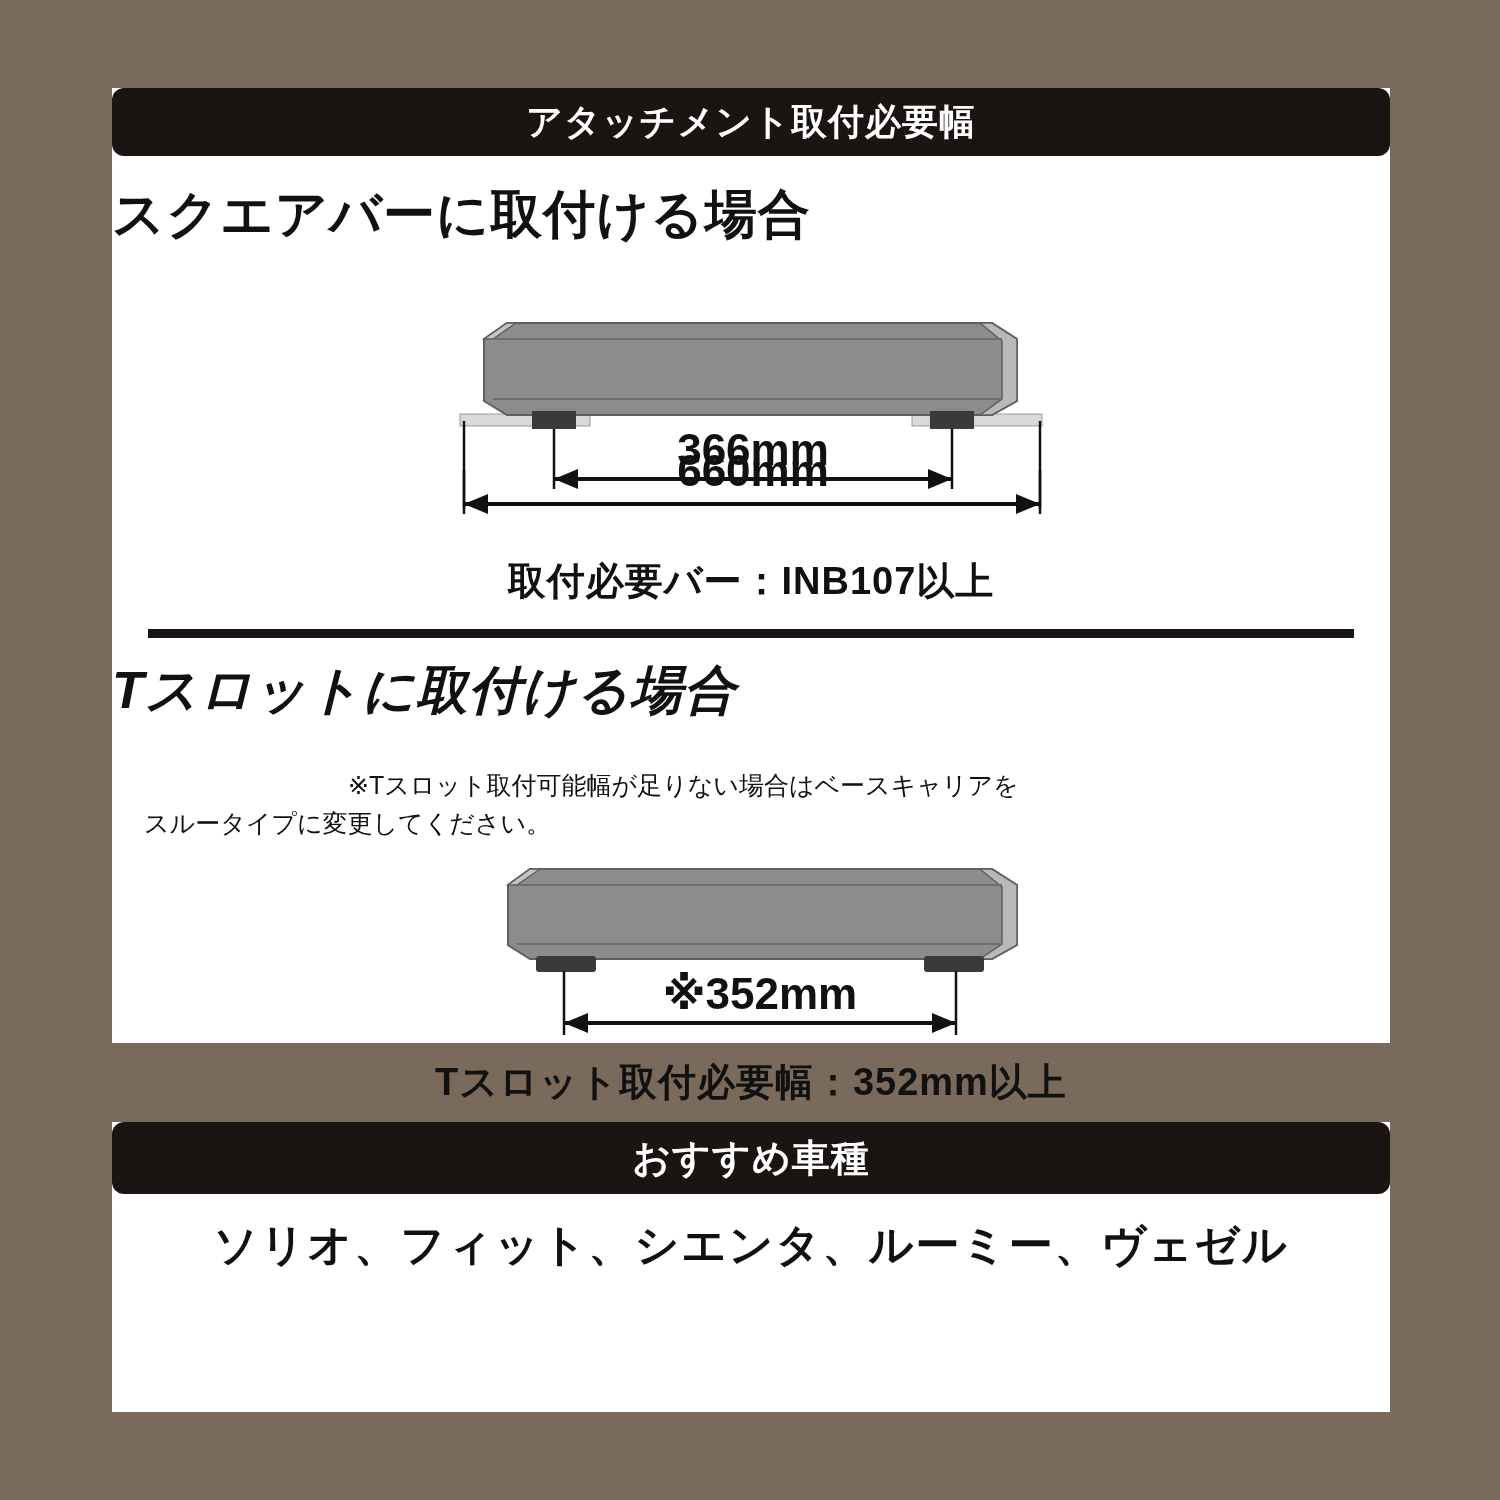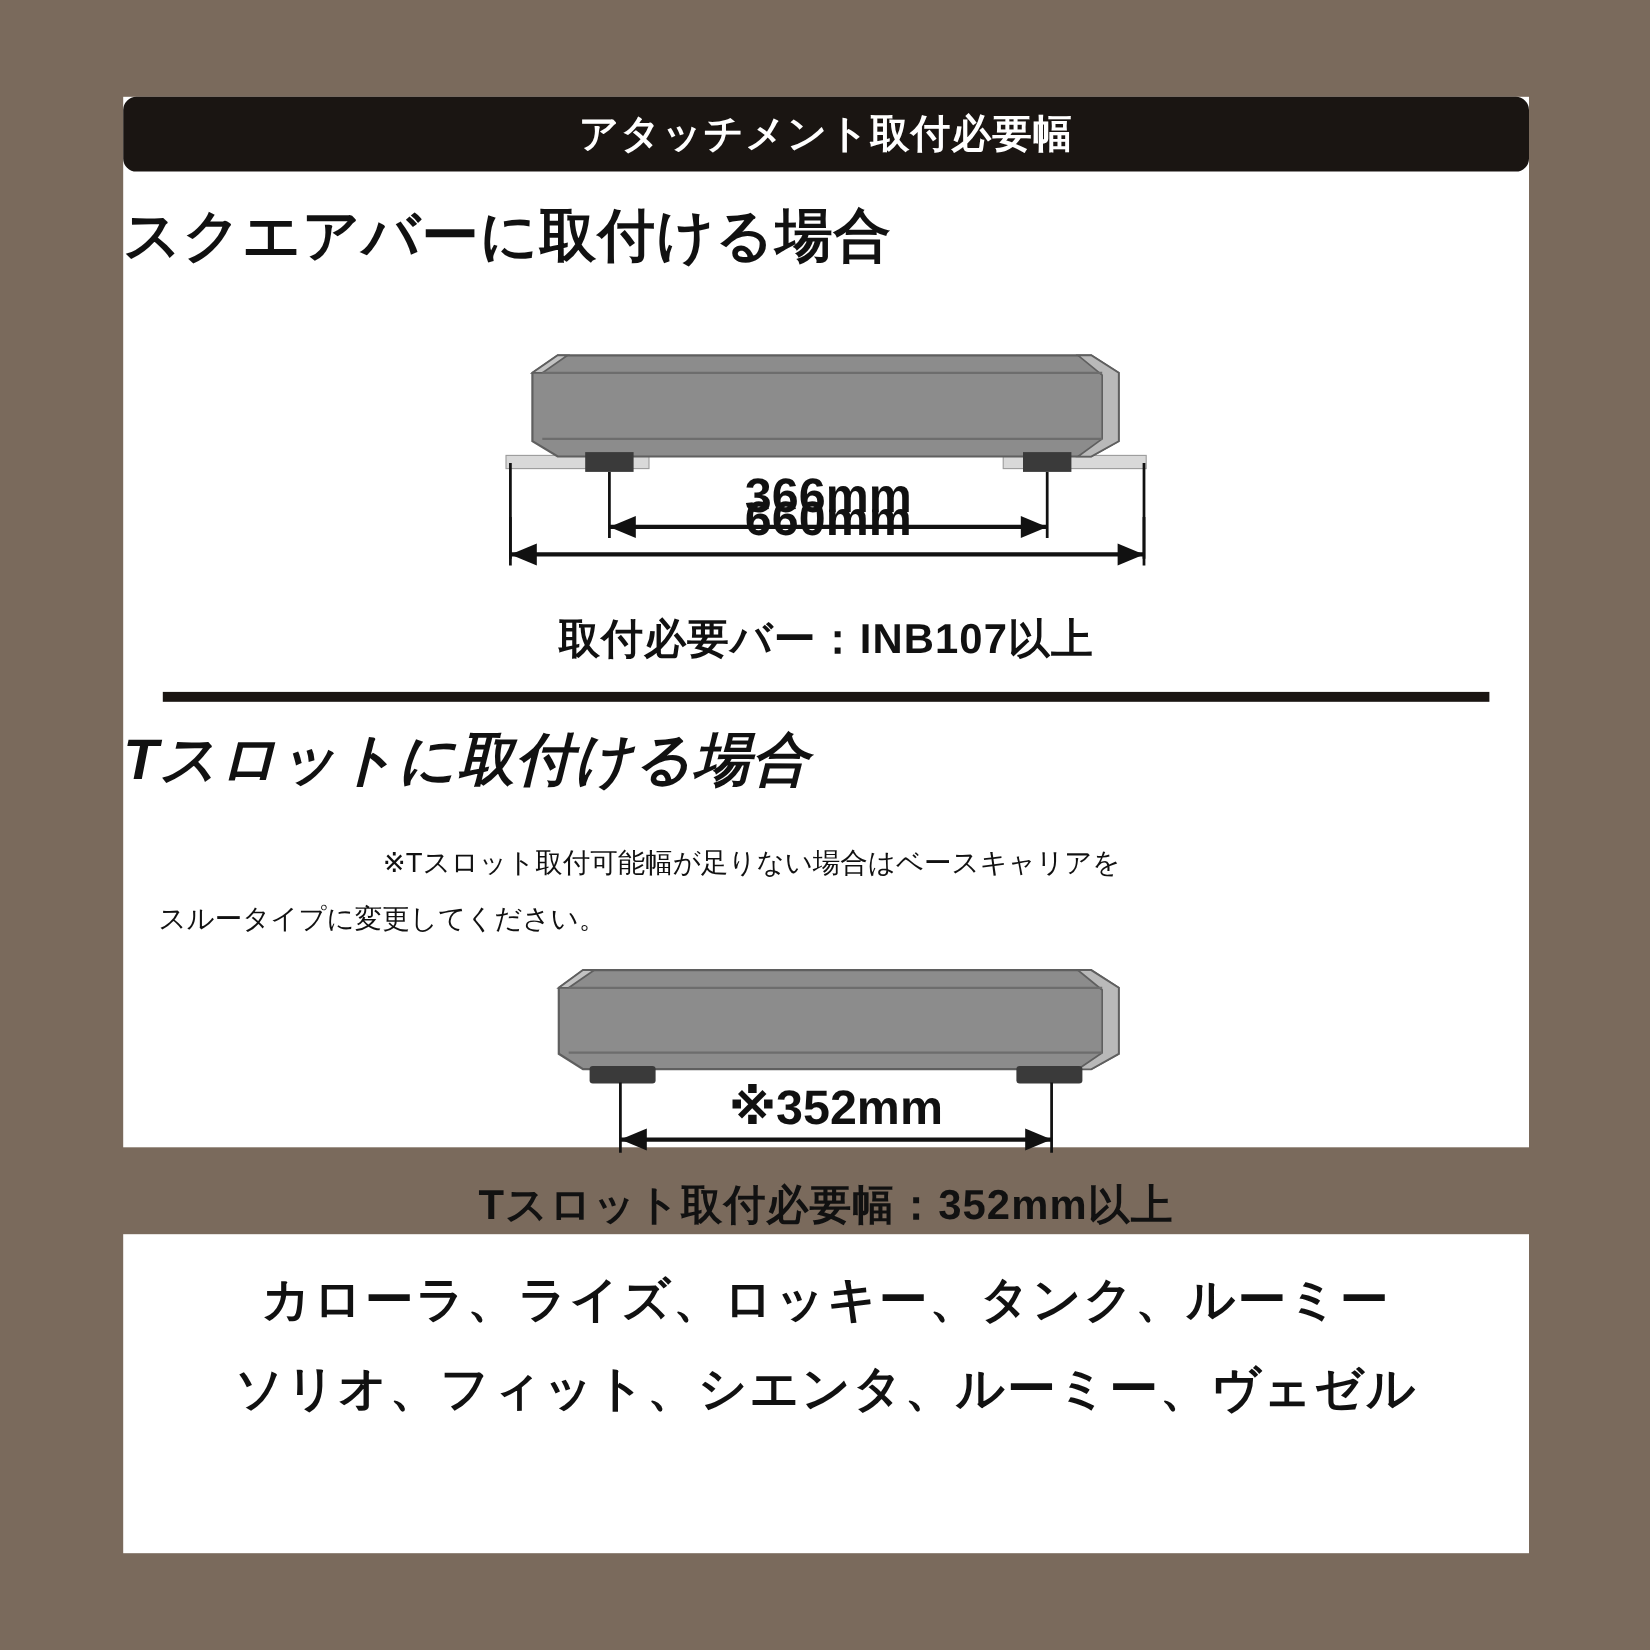--- a/index.html
+++ b/index.html
@@ -186,21 +186,21 @@
       </svg>
     </div>
 
     <div class="requirement" style="margin-top:32px;">取付必要バー：INB107以上</div>
 
     <div class="divider"></div>
 
     <h2 class="section-title" id="tslot-title" style="margin-top:18px;font-style:italic;">Tスロットに取付ける場合</h2>
 
     <p class="note-small">※Tスロット取付可能幅が足りない場合はベースキャリアを</p>
-    <p class="note-small" style="margin-top:17px;padding-left:32px;">スルータイプに変更してください。</p>
+    <p class="note-small" style="margin-top:4px;padding-left:32px;">スルータイプに変更してください。</p>
 
     <div class="bar-wrap" id="tslot-bar-wrap">
       <svg width="1278" height="200" viewBox="0 0 1278 200">
 
         <g>
           <path d="M 418 14 L 880 14 L 905 30 L 905 90 L 880 104 L 418 104 L 396 90 L 396 30 Z" fill="#8c8c8c" stroke="#5f5f5f" stroke-width="2"></path>
           <path d="M 396 30 L 418 14 L 428 14 L 405 30 Z" fill="#c3c3c3" stroke="#5f5f5f" stroke-width="1.5"></path>
           <path d="M 880 14 L 905 30 L 905 90 L 880 104 L 868 104 L 890 89 L 890 32 L 868 14 Z" fill="#b9b9b9" stroke="#5f5f5f" stroke-width="1.5"></path>
           <line x1="405" y1="30" x2="890" y2="30" stroke="#6d6d6d" stroke-width="2"></line>
           <line x1="405" y1="89" x2="890" y2="89" stroke="#6d6d6d" stroke-width="2"></line>
@@ -221,19 +221,19 @@
         </g>
       </svg>
     </div>
 
     <div class="requirement" style="margin-top:2px;">Tスロット取付必要幅：352mm以上</div>
 
     <div class="footnote">上記寸法は車種別適合表のステー内取付可能幅、Tスロット取付可能幅を参考にしてください。</div>
   </section>
 
   <section class="panel" id="panel-recommend">
-
-    <div class="vehicle-line" id="vehicle-line-1">カローラ、ライズ、ロッキー、タンク、ルーミー</div>
+    <div class="black-header" id="recommend-header">おすすめ車種</div>
+
 
     <div class="vehicle-line" id="vehicle-line-2">ソリオ、フィット、シエンタ、ルーミー、ヴェゼル</div>
   </section>
 
 </div>
 
 </body></html>

